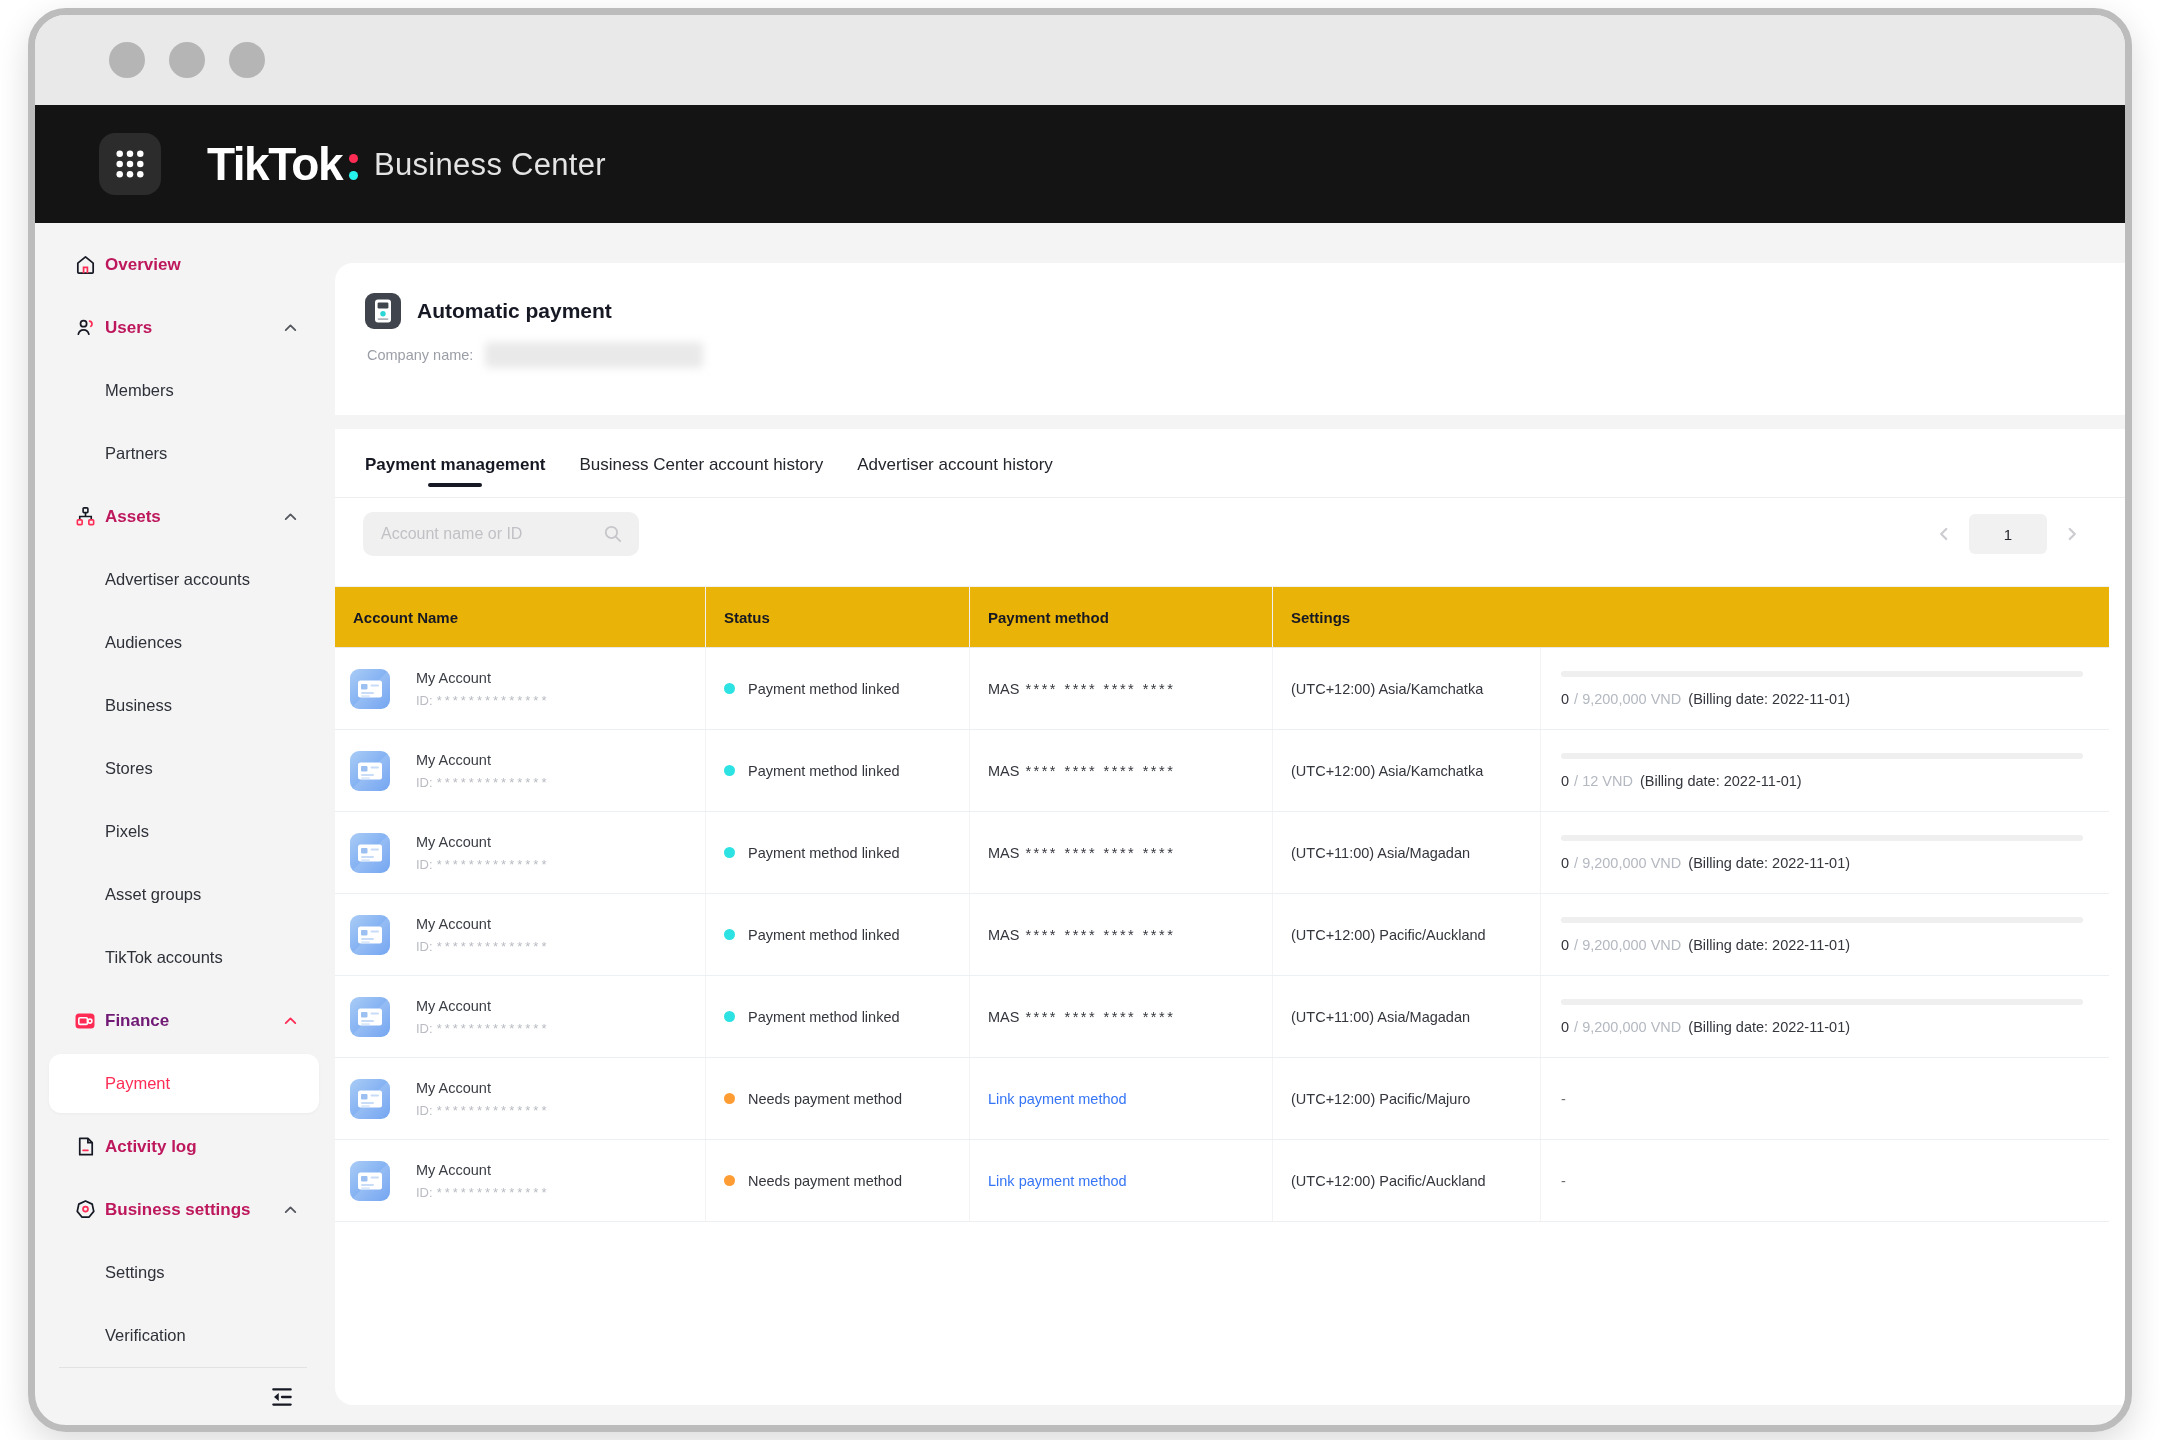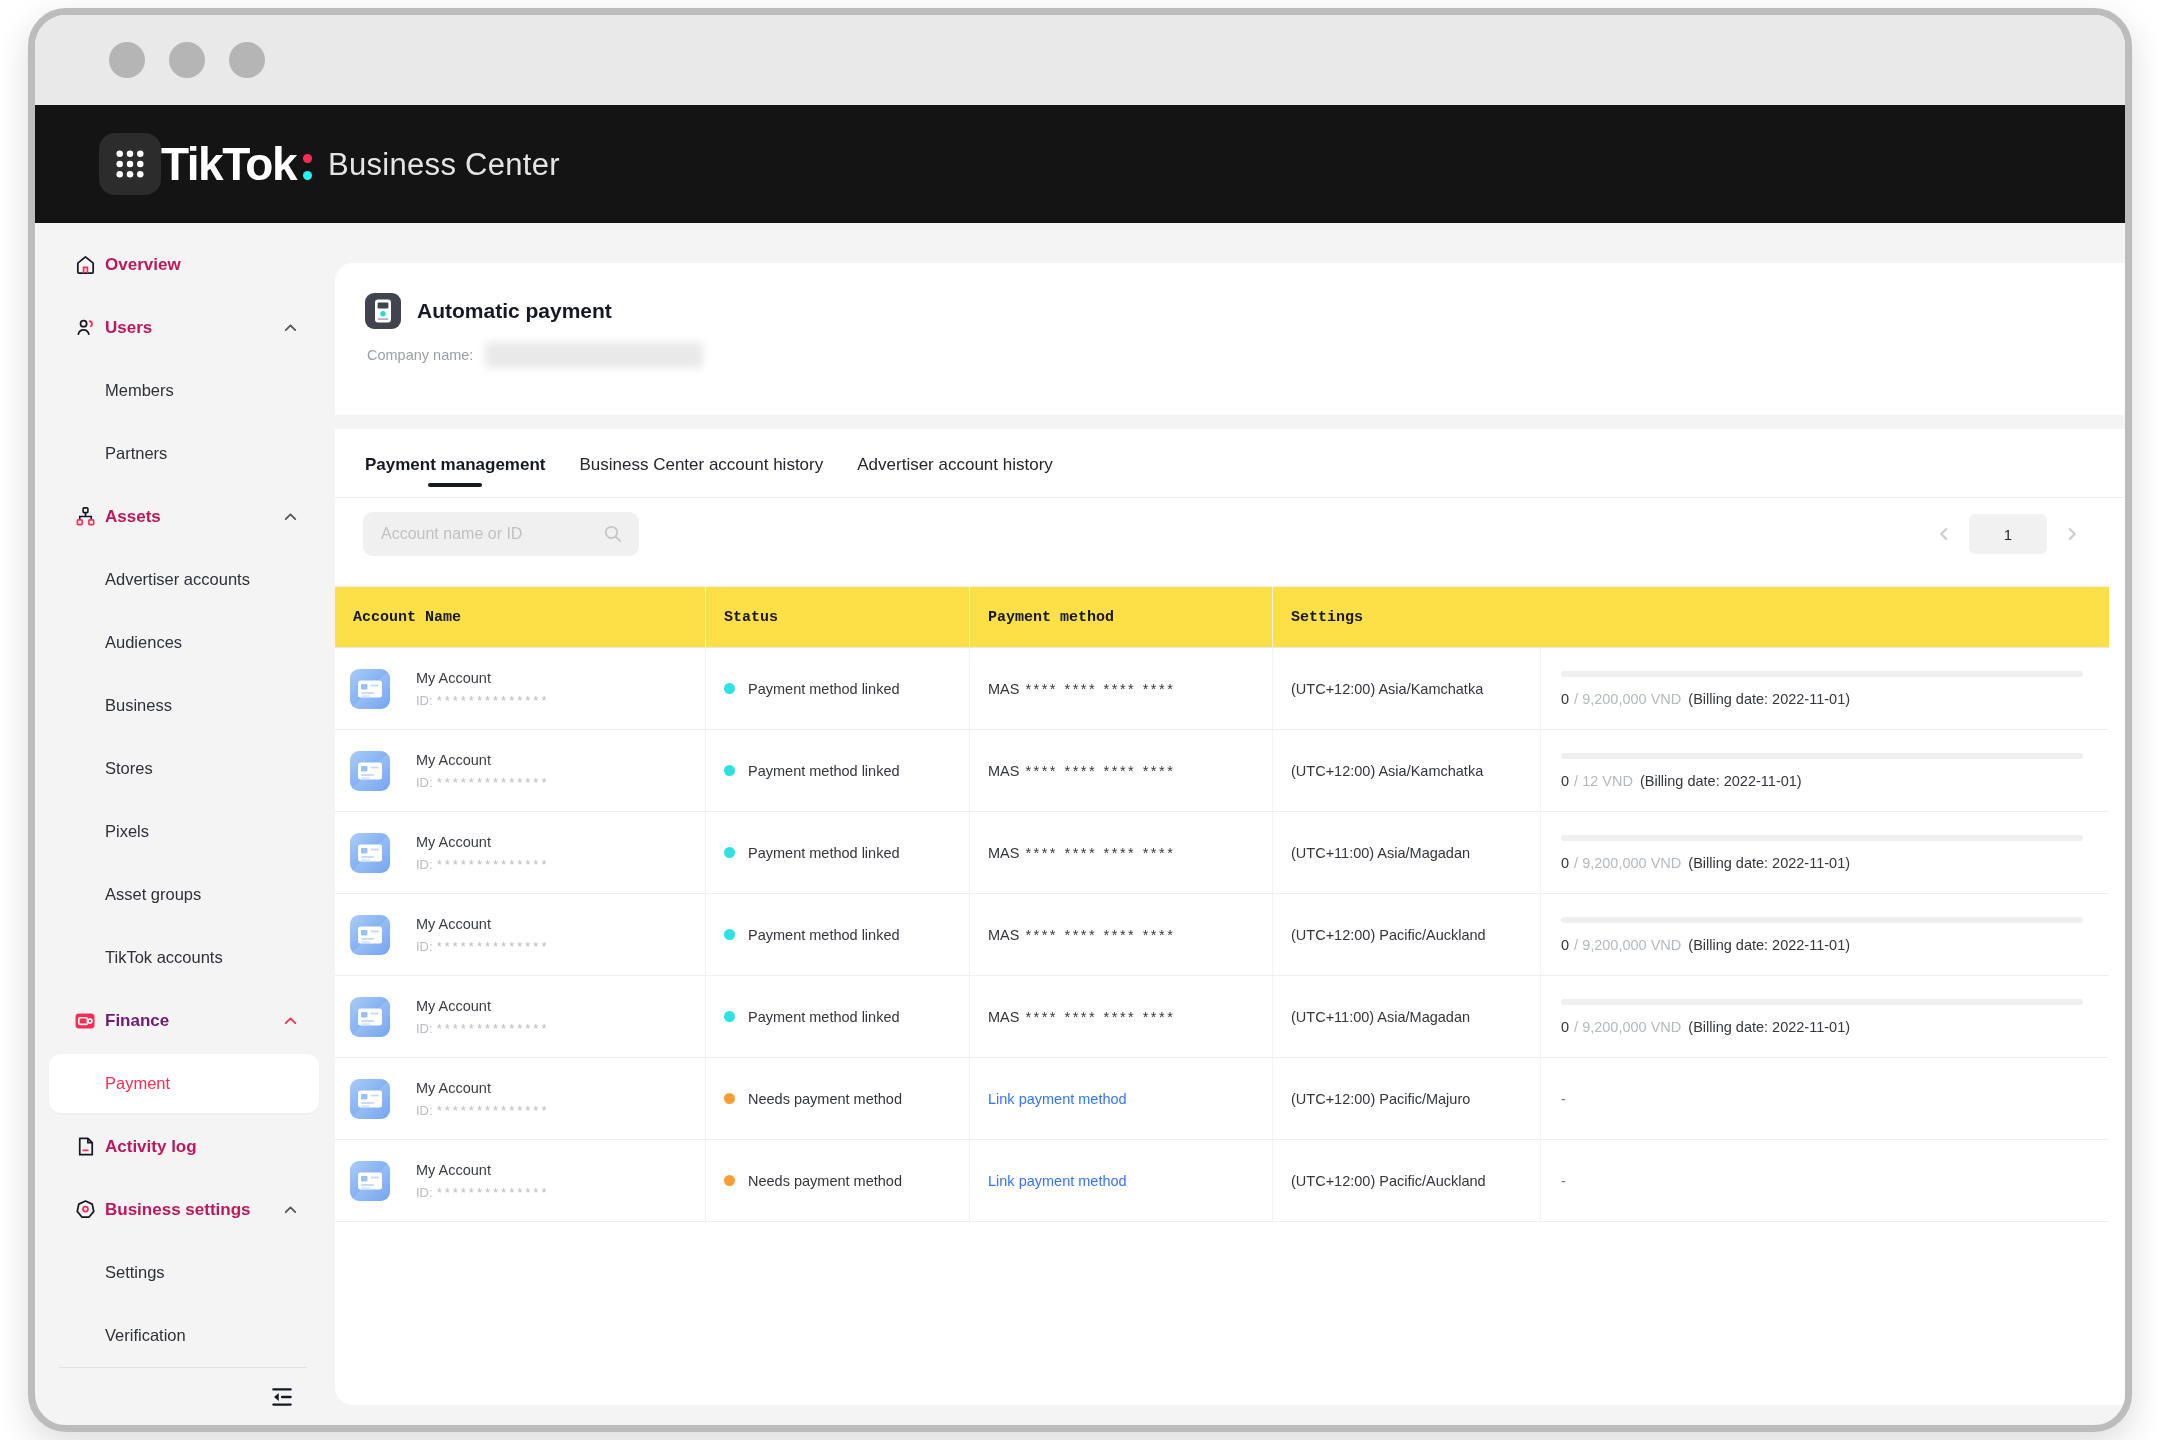--- a/index.html
+++ b/index.html
@@ -13,21 +13,21 @@
     position:absolute;left:28px;top:8px;width:2104px;height:1424px;
     border:7px solid #bcbcbc;border-radius:38px;overflow:hidden;
     background:#f4f4f5;box-shadow:0 12px 34px rgba(0,0,0,.14);
     box-sizing:border-box;display:flex;flex-direction:column;
   }
   .titlebar{height:90px;flex:0 0 90px;background:#e9e9e9;display:flex;align-items:center;padding-left:74px;gap:24px;}
   .tdot{width:36px;height:36px;border-radius:50%;background:#b5b5b5;}
   
   .appbar{height:118px;flex:0 0 118px;background:#141414;display:flex;align-items:center;padding-left:64px;}
   .gridbtn{width:62px;height:62px;border-radius:16px;background:#2c2c2c;display:flex;align-items:center;justify-content:center;cursor:pointer;}
-  .logo{display:flex;align-items:center;}
+  .logo{margin-left:46px;display:flex;align-items:center;}
   .logo-tiktok{color:#fff;font-size:46px;font-weight:800;letter-spacing:-1.5px;}
   .logo-colon{display:inline-flex;flex-direction:column;gap:8px;margin:6px 16px 0 7px;}
   .logo-colon i{width:9px;height:9px;border-radius:50%;display:block;}
   .logo-colon .c-top{background:#fe2c55;}
   .logo-colon .c-bot{background:#25f4ee;}
   .logo-product{color:#e4e4e4;font-size:31px;font-weight:400;letter-spacing:.3px;padding-top:2px;}
   
   .content{flex:1;display:flex;min-height:0;}
   
   .sidebar{width:300px;flex:0 0 300px;display:flex;flex-direction:column;padding-top:10px;box-sizing:border-box;}
@@ -66,21 +66,21 @@
   .search{width:276px;height:44px;background:#f0f0f1;border-radius:10px;display:flex;align-items:center;padding:0 16px;box-sizing:border-box;}
   .search input{flex:1;border:0;background:transparent;outline:none;font-size:16px;color:#333;font-family:inherit;min-width:0;}
   .search input::placeholder{color:#c1c1c5;}
   .search .sicon{display:flex;margin-left:10px;}
   .pager{display:flex;align-items:center;gap:16px;}
   .pgchev{display:flex;cursor:pointer;}
   .pgbox{width:78px;height:40px;background:#f1f1f2;border-radius:6px;display:flex;align-items:center;justify-content:center;font-size:15px;color:#27282d;cursor:pointer;}
   
   .table{margin:30px 16px 0 0;}
   .tr{display:grid;grid-template-columns:370px 264px 303px 268px 1fr;}
-  .thead{background:#fde047;border-top:1px solid #f1f1f2;border-bottom:1px solid #e8e8ea;height:60px;font-family:Liberation Mono, monospace;}
+  .thead{background:#eab308;border-top:1px solid #f1f1f2;border-bottom:1px solid #e8e8ea;height:60px;}
   .th{display:flex;align-items:center;padding-left:18px;font-weight:700;font-size:15px;color:#161823;}
   .th + .th{border-left:1px solid #f0f0f2;}
   .row{height:81px;border-bottom:1px solid #edf0f3;background:#fff;}
   .td{display:flex;align-items:center;padding-left:18px;min-width:0;box-sizing:border-box;}
   .td + .td{border-left:1px solid #f2f3f5;}
   .acc{gap:26px;padding-left:15px;}
   .accmeta{display:flex;flex-direction:column;justify-content:space-between;}
   .accmeta .nm{font-size:14.5px;color:#3a3d44;}
   .accmeta .id{font-size:13px;color:#b9bcc3;margin-top:7px;filter:blur(.6px);}
   .accmeta .id .stars{letter-spacing:3px;margin-left:4px;}

